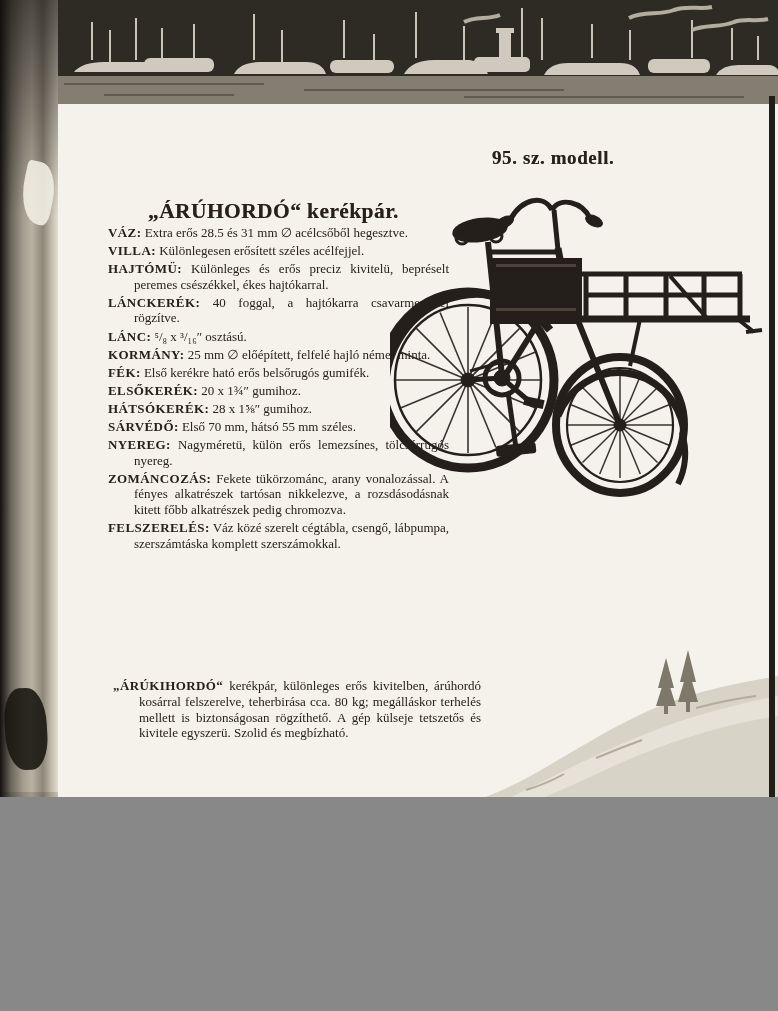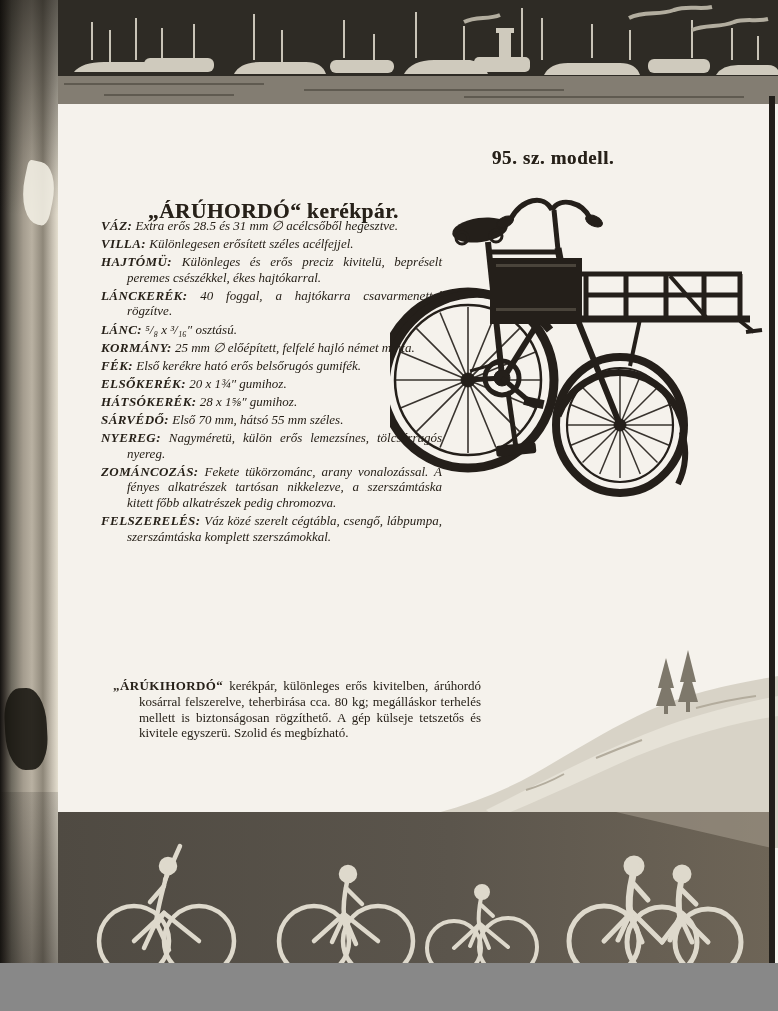--- a/index.html
+++ b/index.html
@@ -1,17 +1,17 @@
 <!DOCTYPE html>
 <html><head>
 <meta charset="utf-8">
 <style>
   html,body{margin:0;padding:0;background:#888;}
   .page{
-    position:relative;width:778px;height:963px;overflow:hidden;
+    position:relative;width:778px;height:797px;overflow:hidden;
     background:#f5f2ec;
     font-family:"Liberation Serif","DejaVu Serif",serif;
     color:#272119;
   }
   
   .spine{
     position:absolute;left:0;top:0;width:58px;height:1011px;z-index:4;
     background:linear-gradient(90deg,#141210 0,#3d3832 9%,#6e6a5f 20%,#a49c8e 40%,#b9b1a2 55%,#8e8779 74%,#c6bfb1 90%,#e4decf 100%);
   }
   .spine::before{content:"";position:absolute;left:0;top:0;width:100%;height:215px;
@@ -33,22 +33,22 @@
   
   .model{
     position:absolute;left:492px;top:147px;margin:0;z-index:3;
     font-size:19px;font-weight:bold;letter-spacing:.6px;white-space:nowrap;
   }
   .title{
     position:absolute;left:130px;top:181px;margin:18px;z-index:3;
     font-size:21.5px;font-weight:bold;letter-spacing:.4px;white-space:nowrap;
   }
   .specs{
-    position:absolute;left:97px;top:214px;width:341px;margin:4px;padding:0;z-index:3;
-    list-style:none;font-size:13px;line-height:15.6px;text-align:justify;font-style:italic;
+    position:absolute;left:97px;top:214px;width:341px;margin:11px;padding:0;z-index:3;
+    list-style:none;font-size:13px;line-height:15.6px;text-align:justify;
   }
   .specs li{margin:0 0 2.5px 0;padding-left:26px;text-indent:-26px;}
   .term{font-weight:bold;letter-spacing:.4px;}
   .desc{
     position:absolute;left:97px;top:662px;width:342px;margin:16px;z-index:3;
     font-size:13px;line-height:15.8px;text-align:justify;
     padding-left:26px;text-indent:-26px;
   }
   .ink-thicken{text-shadow:0 0 .35px rgba(30,25,18,.55);}
 </style>
@@ -114,21 +114,21 @@
     <li><span class="term">VILLA:</span> <span>Különlegesen erősített széles acélfejjel.</span></li>
     <li><span class="term">HAJTÓMÜ:</span> <span>Különleges és erős preciz kivitelü, bepréselt peremes csészékkel, ékes hajtókarral.</span></li>
     <li><span class="term">LÁNCKERÉK:</span> <span>40 foggal, a hajtókarra csavarmenettel rögzítve.</span></li>
     <li><span class="term">LÁNC:</span> <span>⁵/₈ x ³/₁₆″ osztású.</span></li>
     <li><span class="term">KORMÁNY:</span> <span>25 mm ∅ előépített, felfelé hajló német minta.</span></li>
     <li><span class="term">FÉK:</span> <span>Első kerékre ható erős belsőrugós gumifék.</span></li>
     <li><span class="term">ELSŐKERÉK:</span> <span>20 x 1¾″ gumihoz.</span></li>
     <li><span class="term">HÁTSÓKERÉK:</span> <span>28 x 1⅝″ gumihoz.</span></li>
     <li><span class="term">SÁRVÉDŐ:</span> <span>Első 70 mm, hátsó 55 mm széles.</span></li>
     <li><span class="term">NYEREG:</span> <span>Nagyméretü, külön erős lemezsínes, tölcsérrugós nyereg.</span></li>
-    <li><span class="term">ZOMÁNCOZÁS:</span> <span>Fekete tükörzománc, arany vonalozással. A fényes alkatrészek tartósan nikkelezve, a szerszámtáska kitett főbb alkatrészek pedig chromozva.</span></li>
+    <li><span class="term">ZOMÁNCOZÁS:</span> <span>Fekete tükörzománc, arany vonalozással. A fényes alkatrészek tartósan nikkelezve, a rozsdásodásnak kitett főbb alkatrészek pedig chromozva.</span></li>
     <li><span class="term">FELSZERELÉS:</span> <span>Váz közé szerelt cégtábla, csengő, lábpumpa, szerszámtáska komplett szerszámokkal.</span></li>
   </ul>
 
   <p class="desc"><span class="term">„ÁRÚKIHORDÓ“</span><span> kerékpár, különleges erős kivitelben, árúhordó kosárral felszerelve, teherbirása cca. 80 kg; megálláskor terhelés mellett is biztonságosan rögzíthető. A gép külseje tetszetős és kivitele egyszerü. Szolid és megbízható.</span></p>
 
   <svg class="bike" viewBox="0 0 376 318">
     <g stroke="#241f1a" fill="none">
 
       <line x1="98" y1="52" x2="112" y2="186" stroke-width="6"></line>
       <line x1="170" y1="98" x2="116" y2="184" stroke-width="6"></line>

